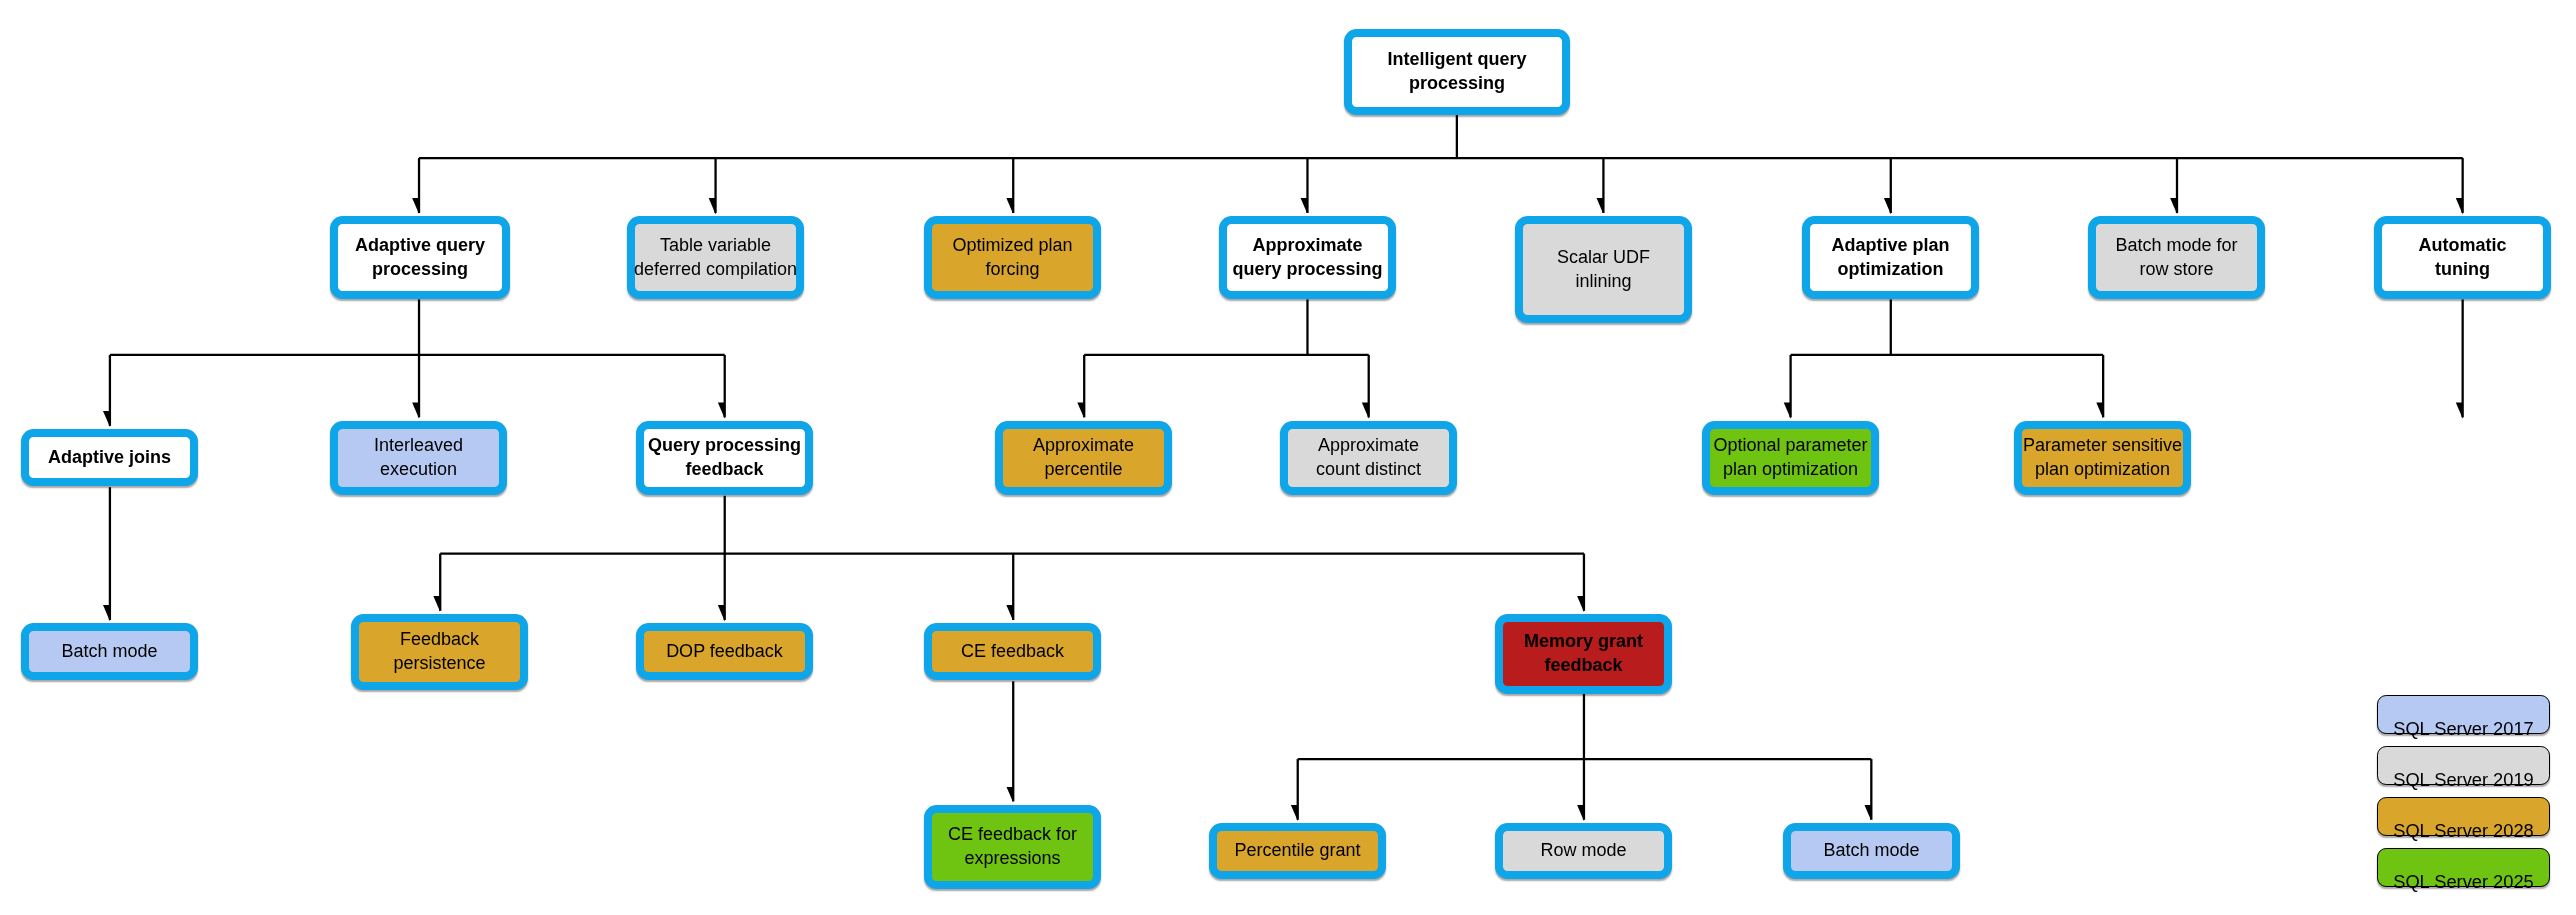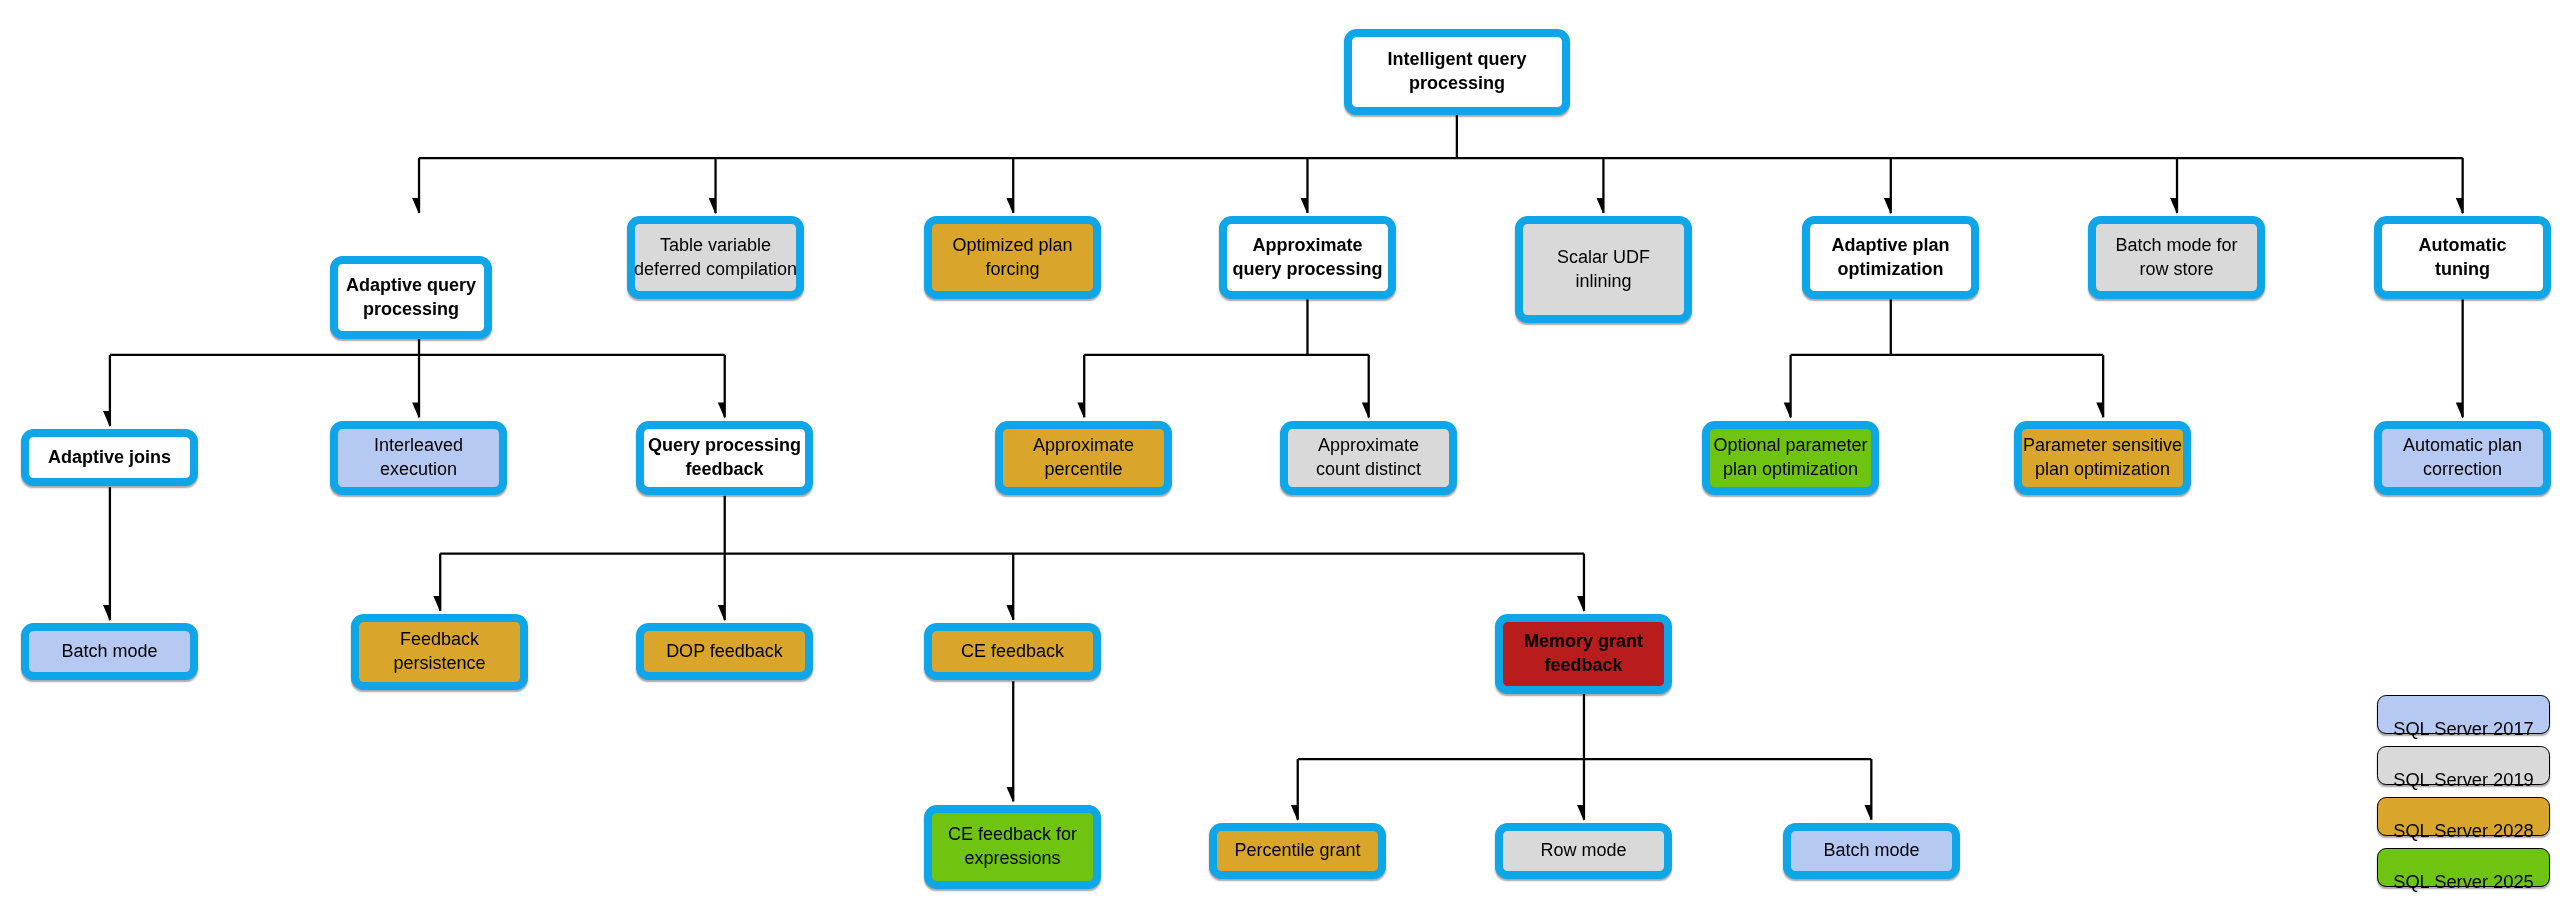--- a/index.html
+++ b/index.html
@@ -103,21 +103,21 @@
       <path d="M2767 1326 V1432" marker-end="url(#arrow)"></path>
       <path d="M3269 1326 V1432" marker-end="url(#arrow)"></path>
     </g>
   </svg>
 
   <div class="node parent" style="left: 1344px; top: 29px; width: 226px; height: 86px; background-color: rgb(255, 255, 255);">
       <span>Intelligent query
 processing</span>
     </div>
 
-  <div class="node parent" style="left: 330px; top: 216px; width: 162px; height: 83px; background-color: rgb(255, 255, 255); margin-top: 40px;">
+  <div class="node parent" style="left: 330px; top: 216px; width: 180px; height: 83px; background-color: rgb(255, 255, 255);">
       <span>Adaptive query
 processing</span>
     </div>
   <div class="node" style="left: 627px; top: 216px; width: 177px; height: 83px; background-color: rgb(217, 217, 217);">
       <span>Table variable
 deferred compilation</span>
     </div>
   <div class="node" style="left: 924px; top: 216px; width: 177px; height: 83px; background-color: rgb(217, 166, 43);">
       <span>Optimized plan
 forcing</span>
@@ -163,24 +163,20 @@
 count distinct</span>
     </div>
   <div class="node" style="left: 1702px; top: 421px; width: 177px; height: 74px; background-color: rgb(110, 196, 16);">
       <span>Optional parameter
 plan optimization</span>
     </div>
   <div class="node" style="left: 2014px; top: 421px; width: 177px; height: 74px; background-color: rgb(217, 166, 43);">
       <span>Parameter sensitive
 plan optimization</span>
     </div>
-  <div class="node" style="left: 2374px; top: 421px; width: 177px; height: 74px; background-color: rgb(182, 201, 242);">
-      <span>Automatic plan
-correction</span>
-    </div>
 
   <div class="node" style="left: 21px; top: 623px; width: 177px; height: 57px; background-color: rgb(182, 201, 242);">
       <span>Batch mode</span>
     </div>
   <div class="node" style="left: 351px; top: 614px; width: 177px; height: 76px; background-color: rgb(217, 166, 43);">
       <span>Feedback
 persistence</span>
     </div>
   <div class="node" style="left: 636px; top: 623px; width: 177px; height: 57px; background-color: rgb(217, 166, 43);">
       <span>DOP feedback</span>

